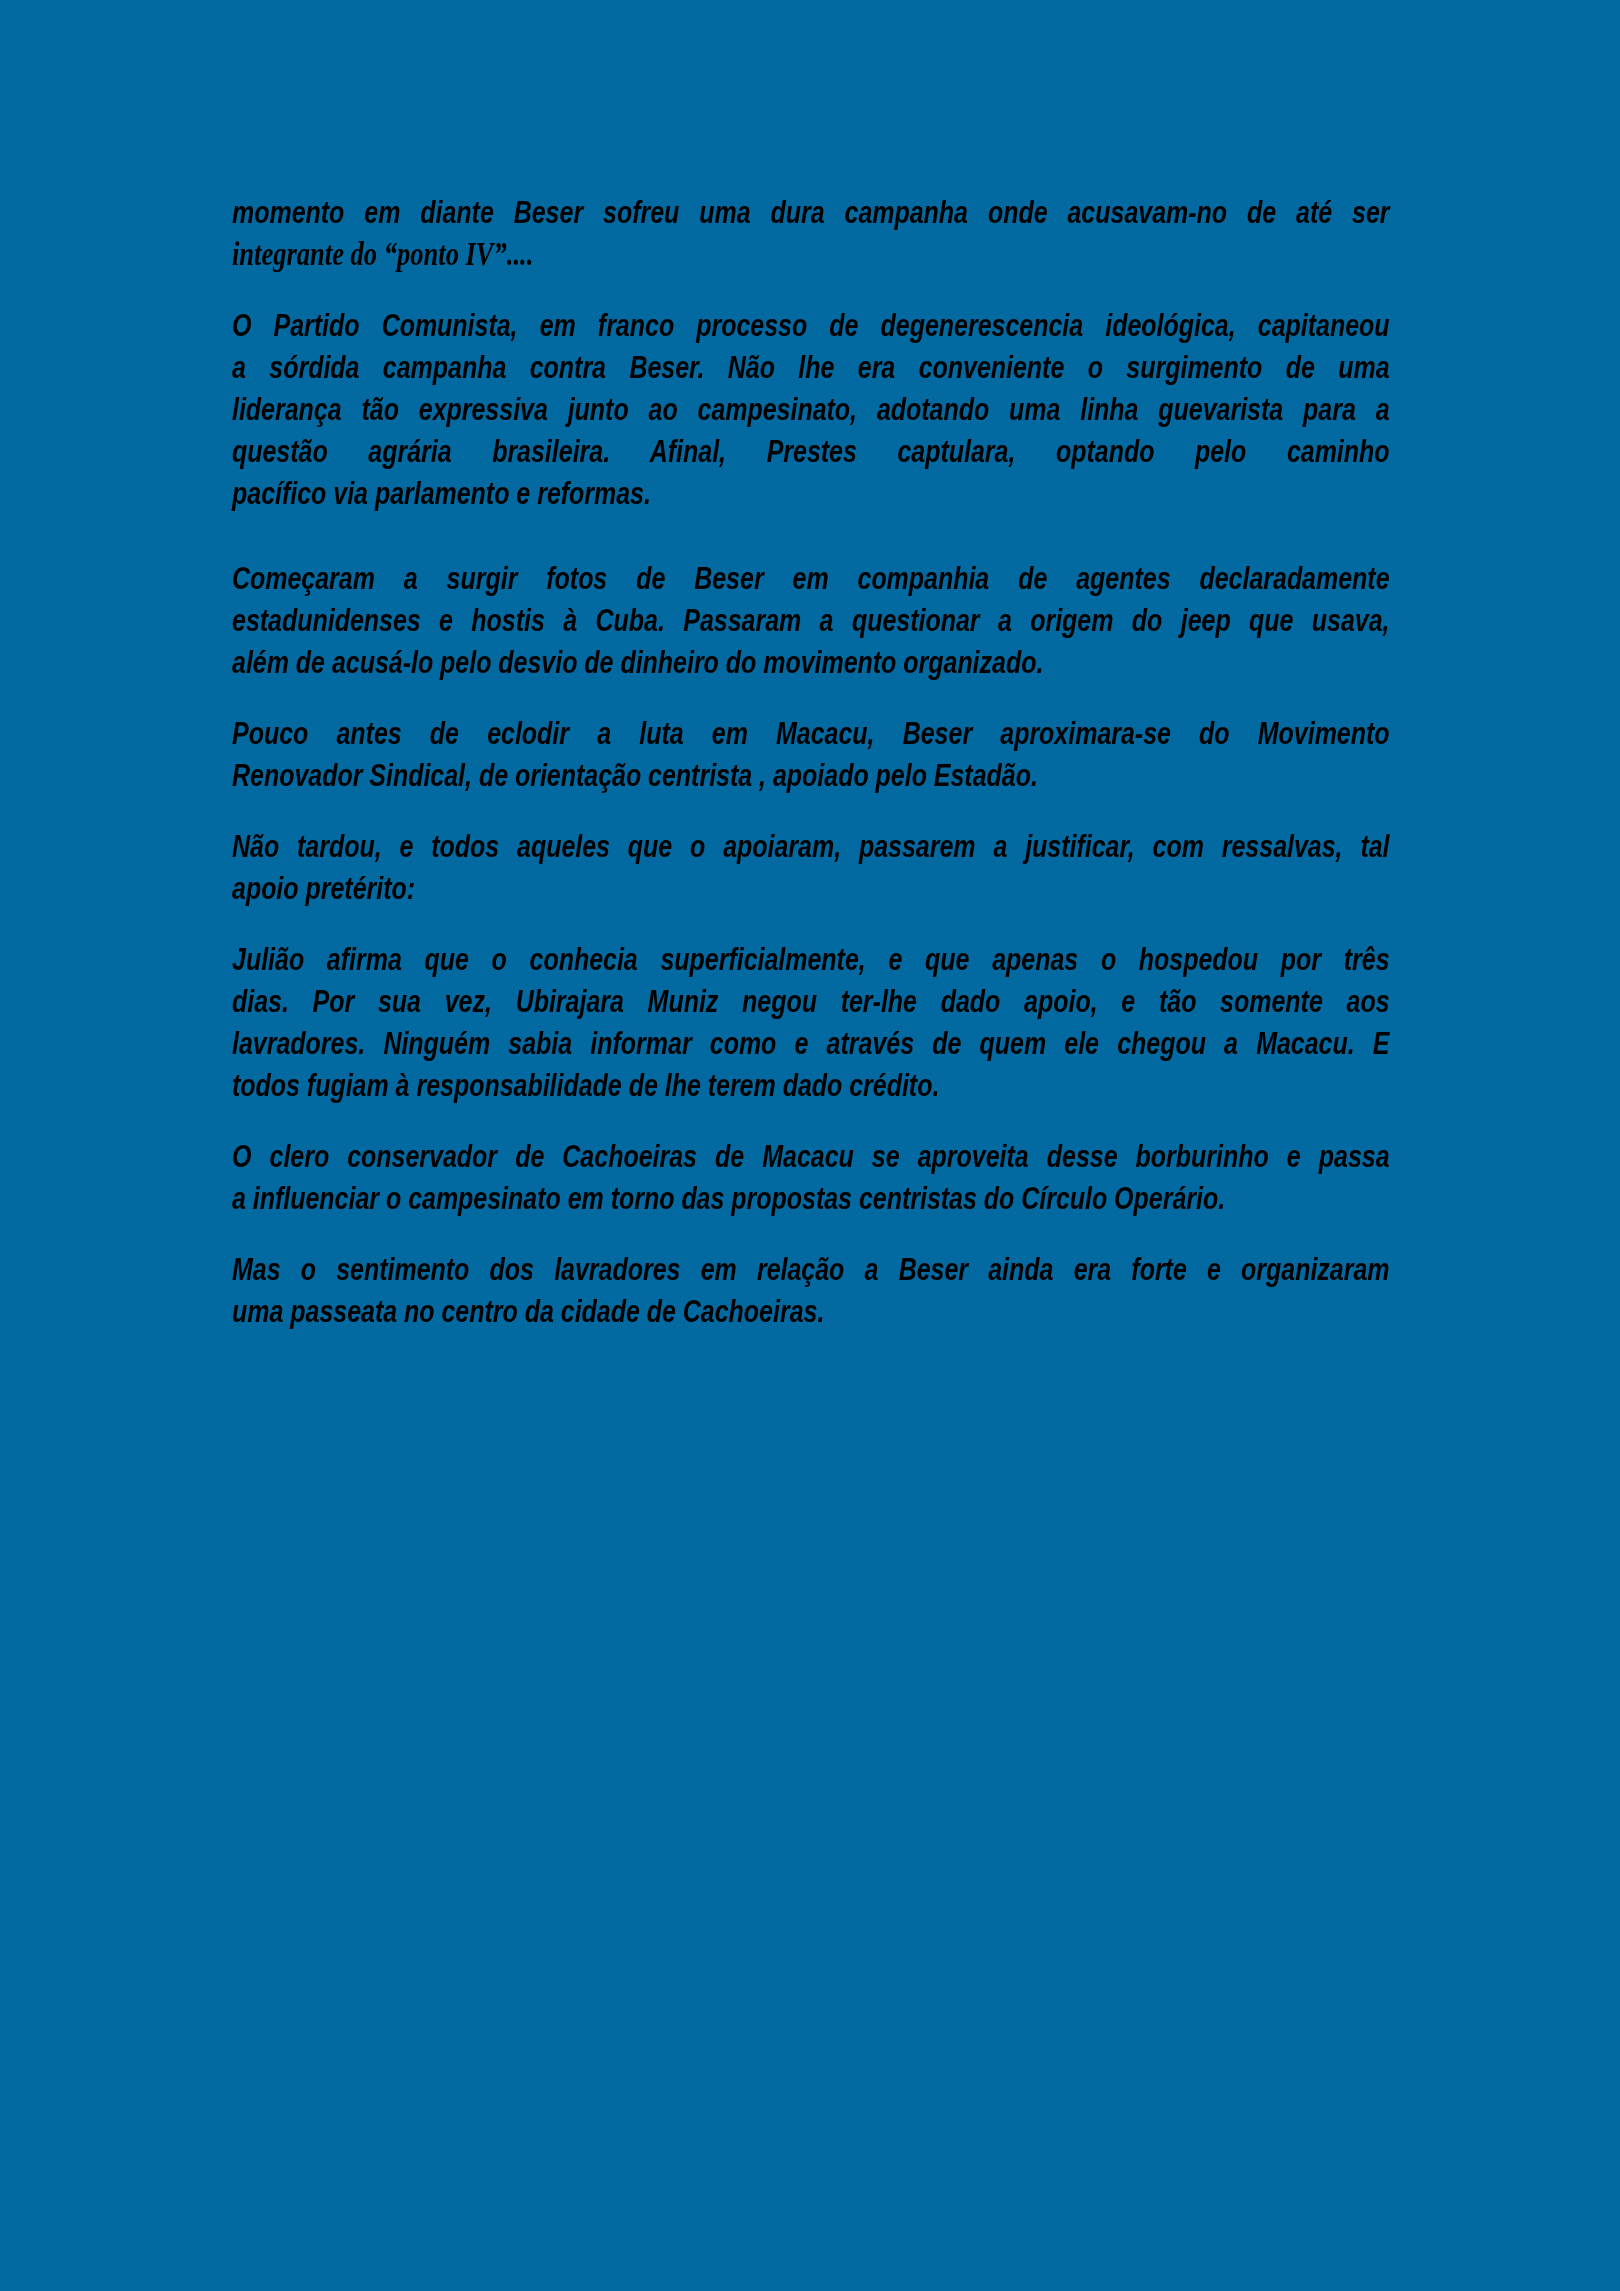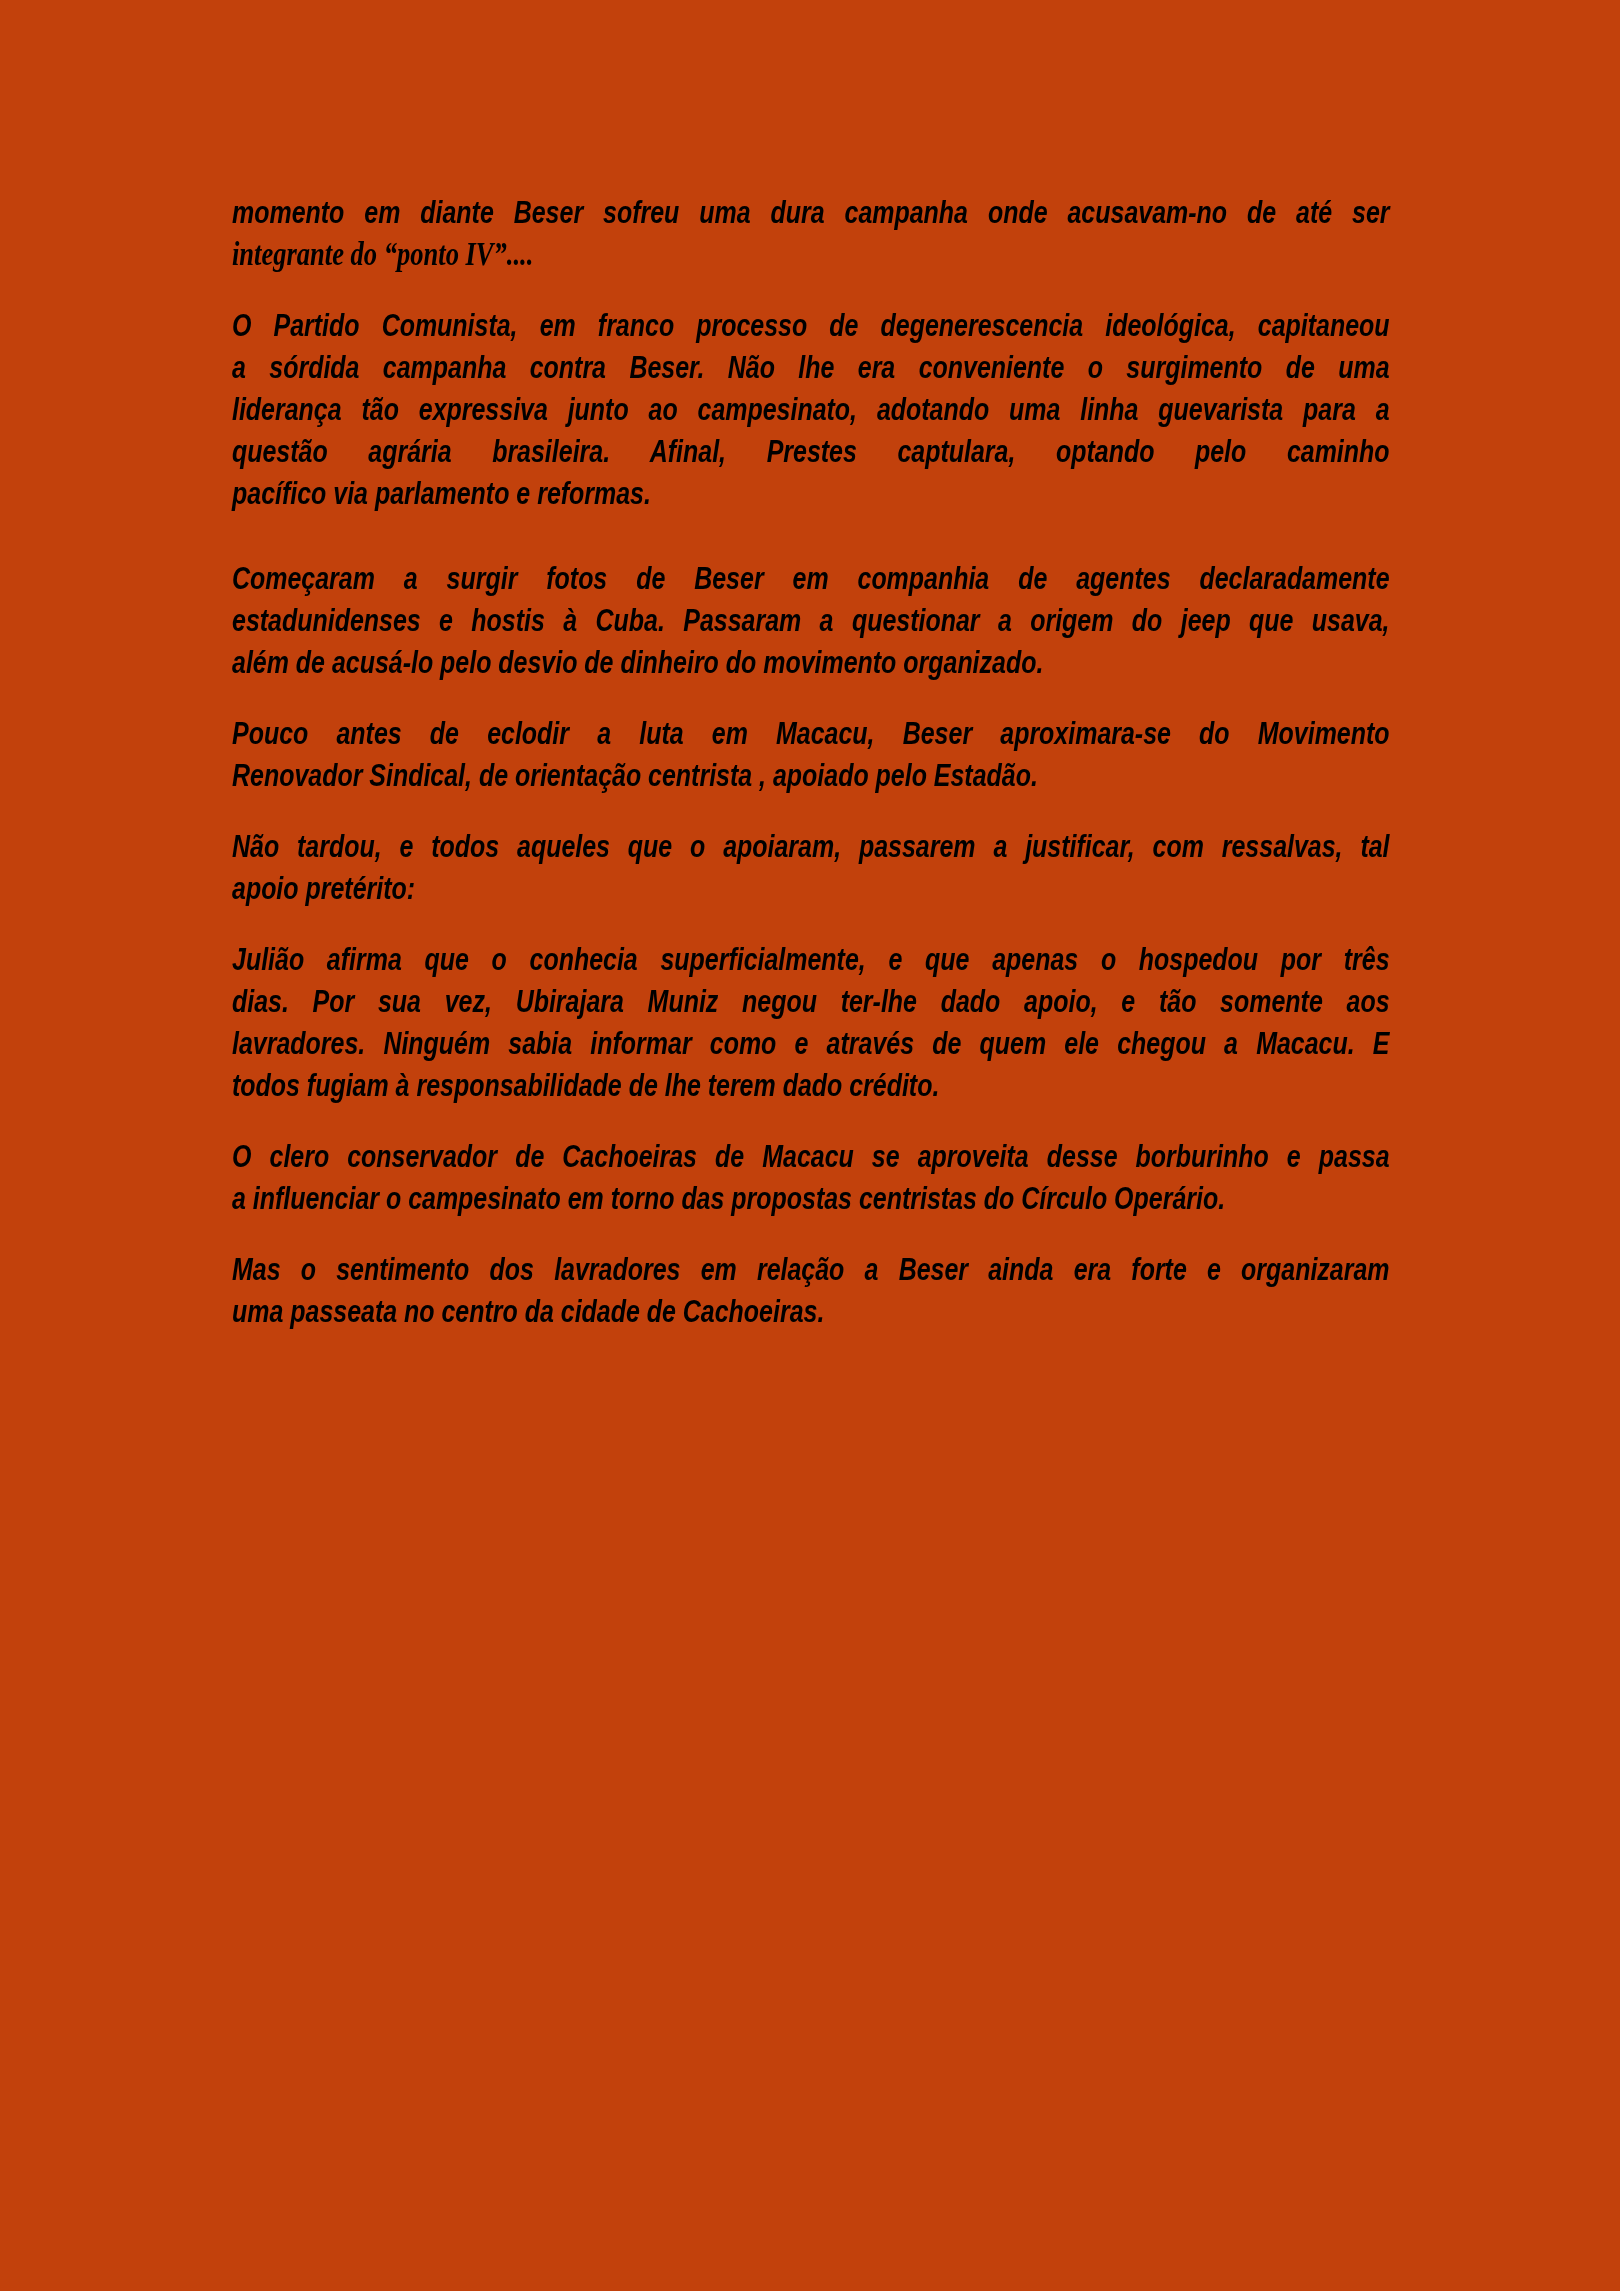--- a/index.html
+++ b/index.html
@@ -11,21 +11,21 @@
     width: 1620px;
     height: 2292px;
     position: relative;
     font-family: "Liberation Sans", sans-serif;
   }
   .page {
     position: absolute;
     left: 0; top: 0;
     width: 1620px;
     height: 2292px;
-    background: #c2410c;
+    background: #0369a1;
     overflow: hidden;
   }
   .text-col {
     position: absolute;
     left: 232px;
     top: 191px;
     width: 1158px;
   }
   
   .scale-wrap {

